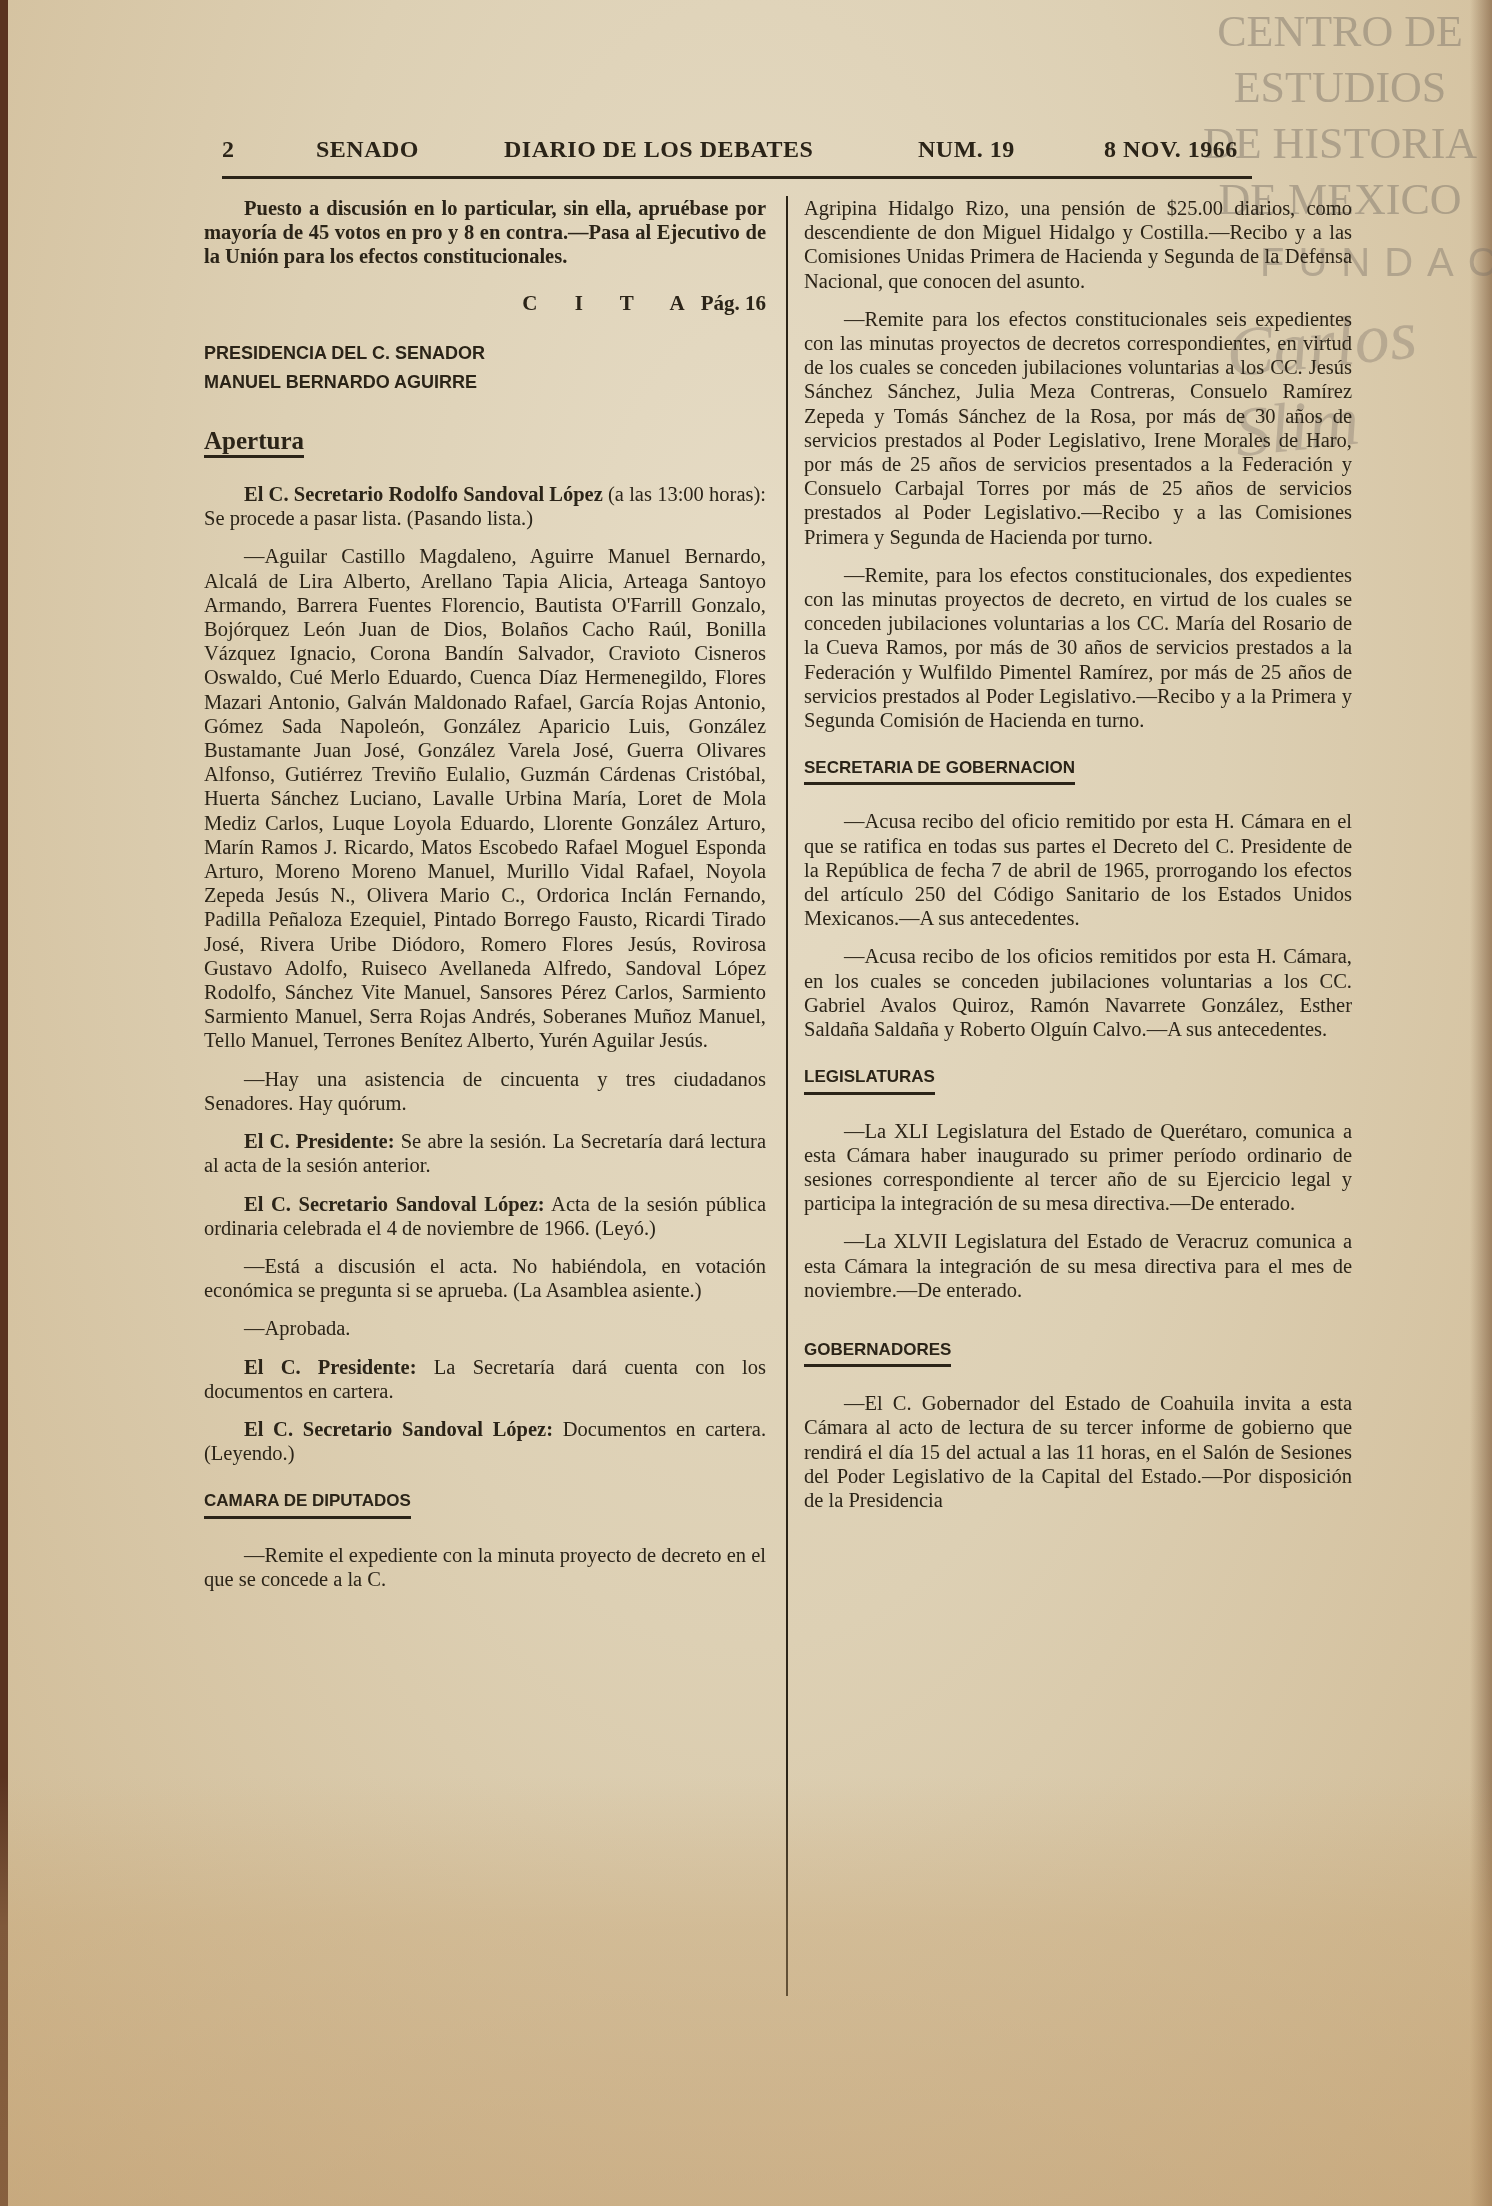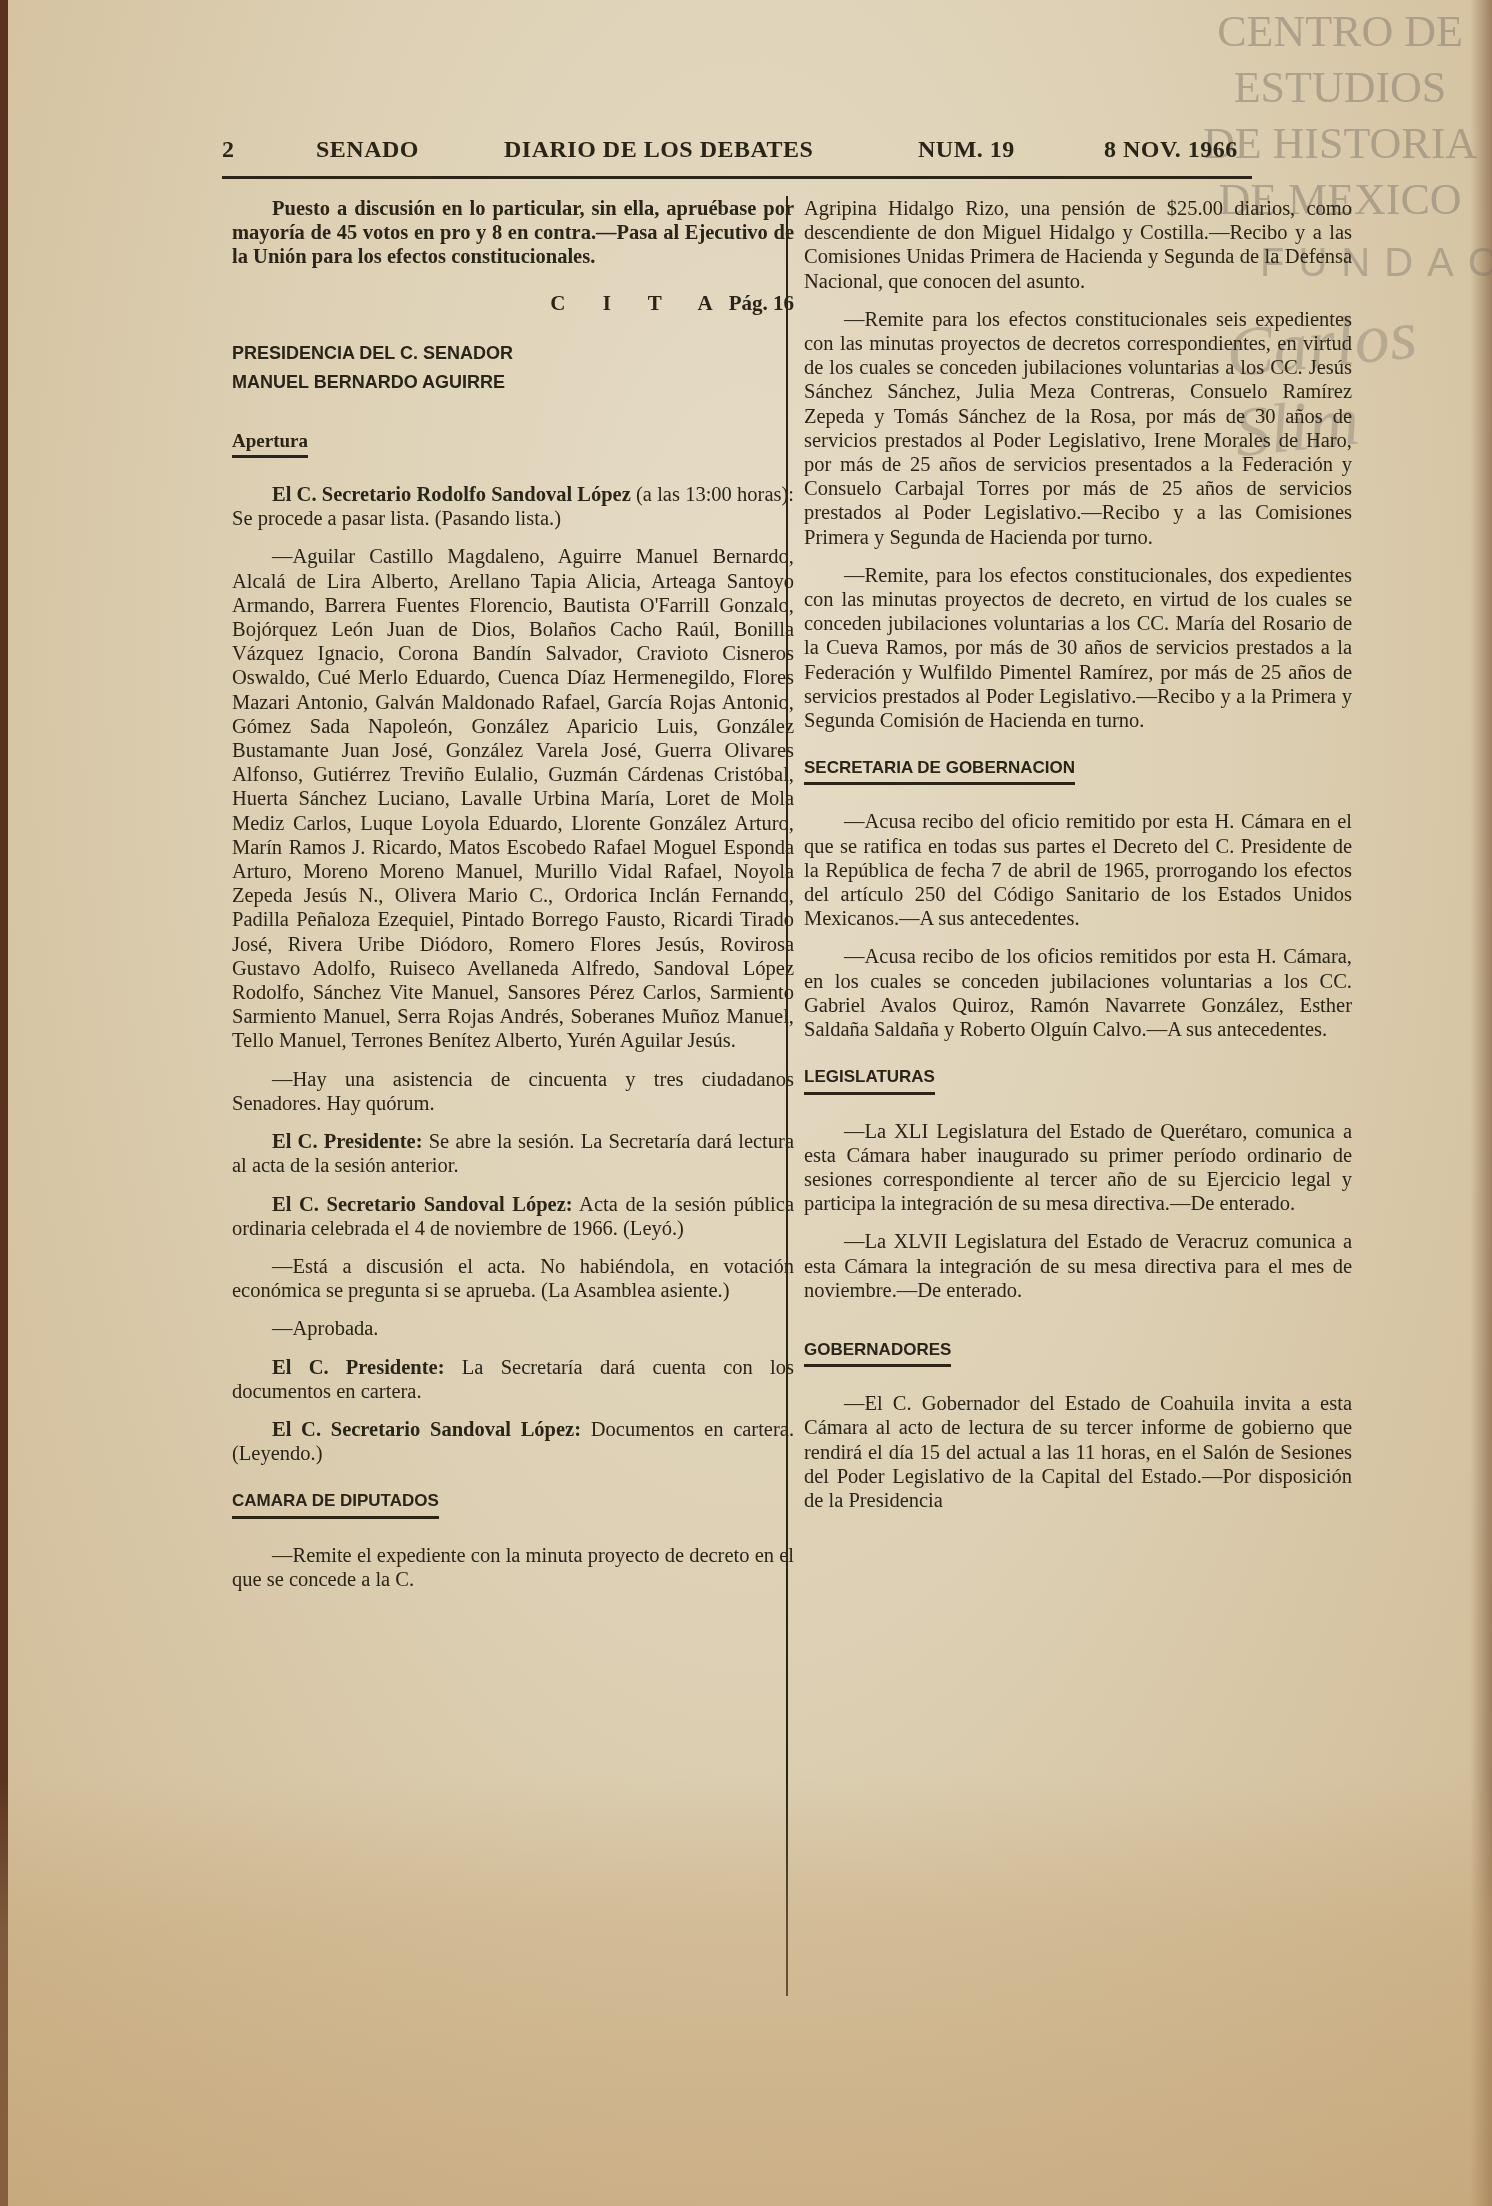--- a/index.html
+++ b/index.html
@@ -45,41 +45,41 @@
   .h-page { left: 0; }
   .h-senado { left: 94px; }
   .h-diario { left: 282px; }
   .h-num { left: 696px; }
   .h-date { left: 882px; }
   .header-rule {
     position: absolute; left: 222px; top: 176px; width: 1030px; height: 3px; background: #2b2418;
   }
 
   .col { position: absolute; top: 196px; width: 562px; font-size: 20.5px; line-height: 24.2px; }
-  .col-left { left: 232px; }
+  .col-left { left: 204px; }
   .col-right { left: 804px; width: 548px; }
   .col-divider { position: absolute; left: 786px; top: 196px; width: 2px; height: 1800px; background: #2b2418; }
 
   p { margin: 0 0 14px 0; text-align: justify; text-indent: 40px; }
   p.noindent { text-indent: 0; }
   .bold { font-weight: bold; }
   .cita {
     display: flex; justify-content: flex-end; font-weight: bold; font-size: 21px;
     margin: 22px 0 24px 0;
   }
   .cita .cita-word { letter-spacing: 16px; }
   .presidencia {
     text-align: left; font-weight: bold; font-family: "Liberation Sans", sans-serif;
     font-size: 18px; line-height: 29px; margin: 0 0 22px 0;
   }
   .section-head {
     display: inline-block; font-weight: bold; font-family: "Liberation Sans", sans-serif;
     font-size: 17px; border-bottom: 3px solid #2b2418; padding-bottom: 2px; margin: 10px 0 24px 0;
   }
-  .section-head.small { font-size: 19px; font-family: "Liberation Serif", serif; }
+  .section-head.small { font-size: 25px; font-family: "Liberation Serif", serif; }
   .gap { height: 12px; }
 </style>
 </head>
 <body>
 
 <div class="left-edge"></div>
 <div class="right-edge"></div>
 
 <div class="watermark">
   <span class="wm-line">CENTRO DE</span>

